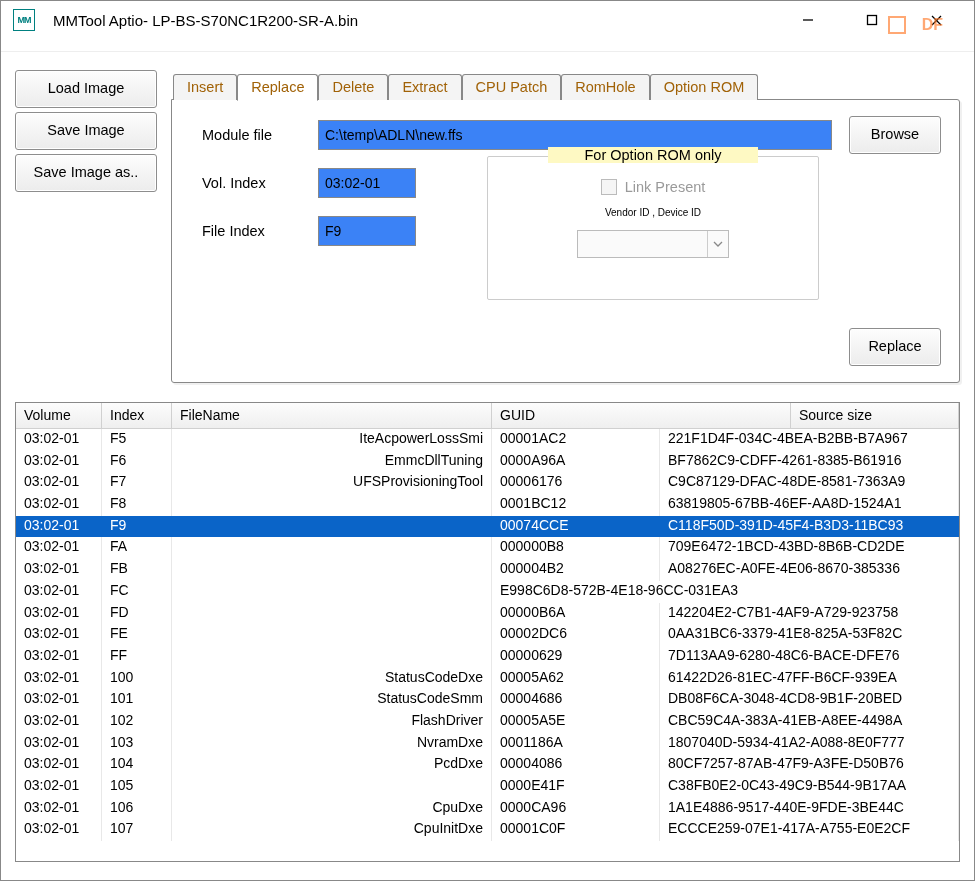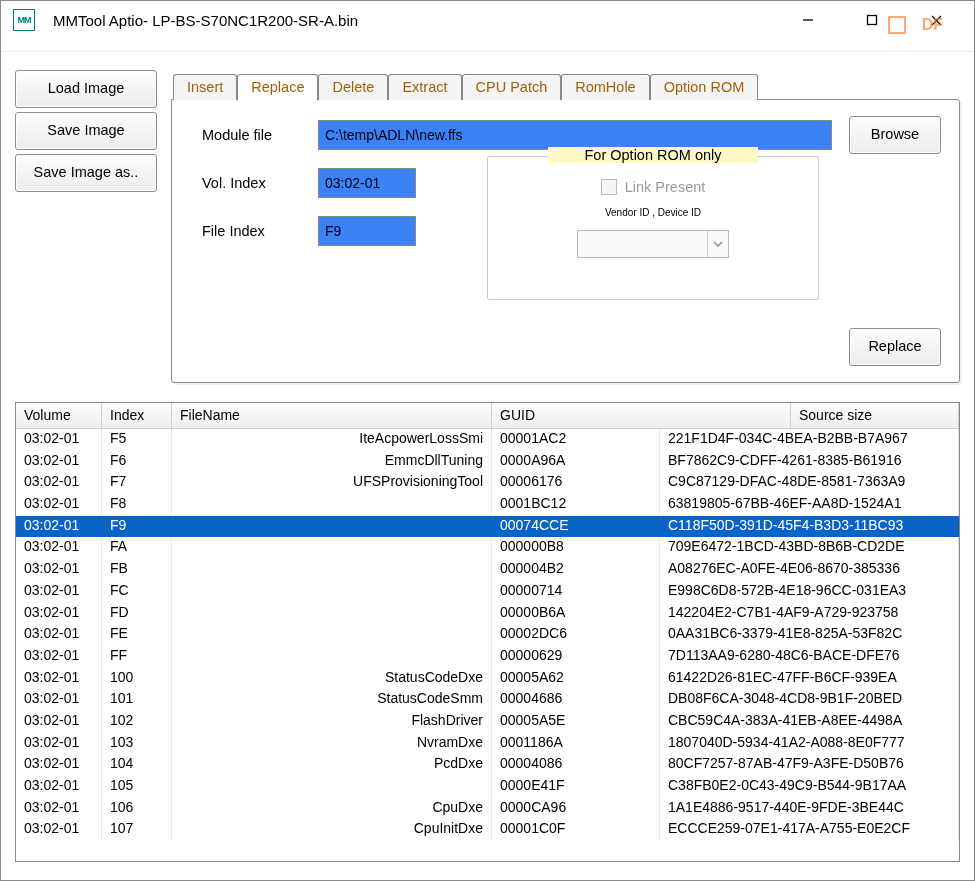--- a/index.html
+++ b/index.html
@@ -431,21 +431,20 @@
         <div class="col col-volume">03:02-01</div>
         <div class="col col-index">FB</div>
         <div class="col col-file"></div>
         <div class="col col-size">000004B2</div>
         <div class="col col-guid">A08276EC-A0FE-4E06-8670-385336</div>
       </div>
       <div class="grid-row">
         <div class="col col-volume">03:02-01</div>
         <div class="col col-index">FC</div>
         <div class="col col-file"></div>
-        <div class="col col-size">00000714</div>
         <div class="col col-guid">E998C6D8-572B-4E18-96CC-031EA3</div>
       </div>
       <div class="grid-row">
         <div class="col col-volume">03:02-01</div>
         <div class="col col-index">FD</div>
         <div class="col col-file"></div>
         <div class="col col-size">00000B6A</div>
         <div class="col col-guid">142204E2-C7B1-4AF9-A729-923758</div>
       </div>
       <div class="grid-row">

